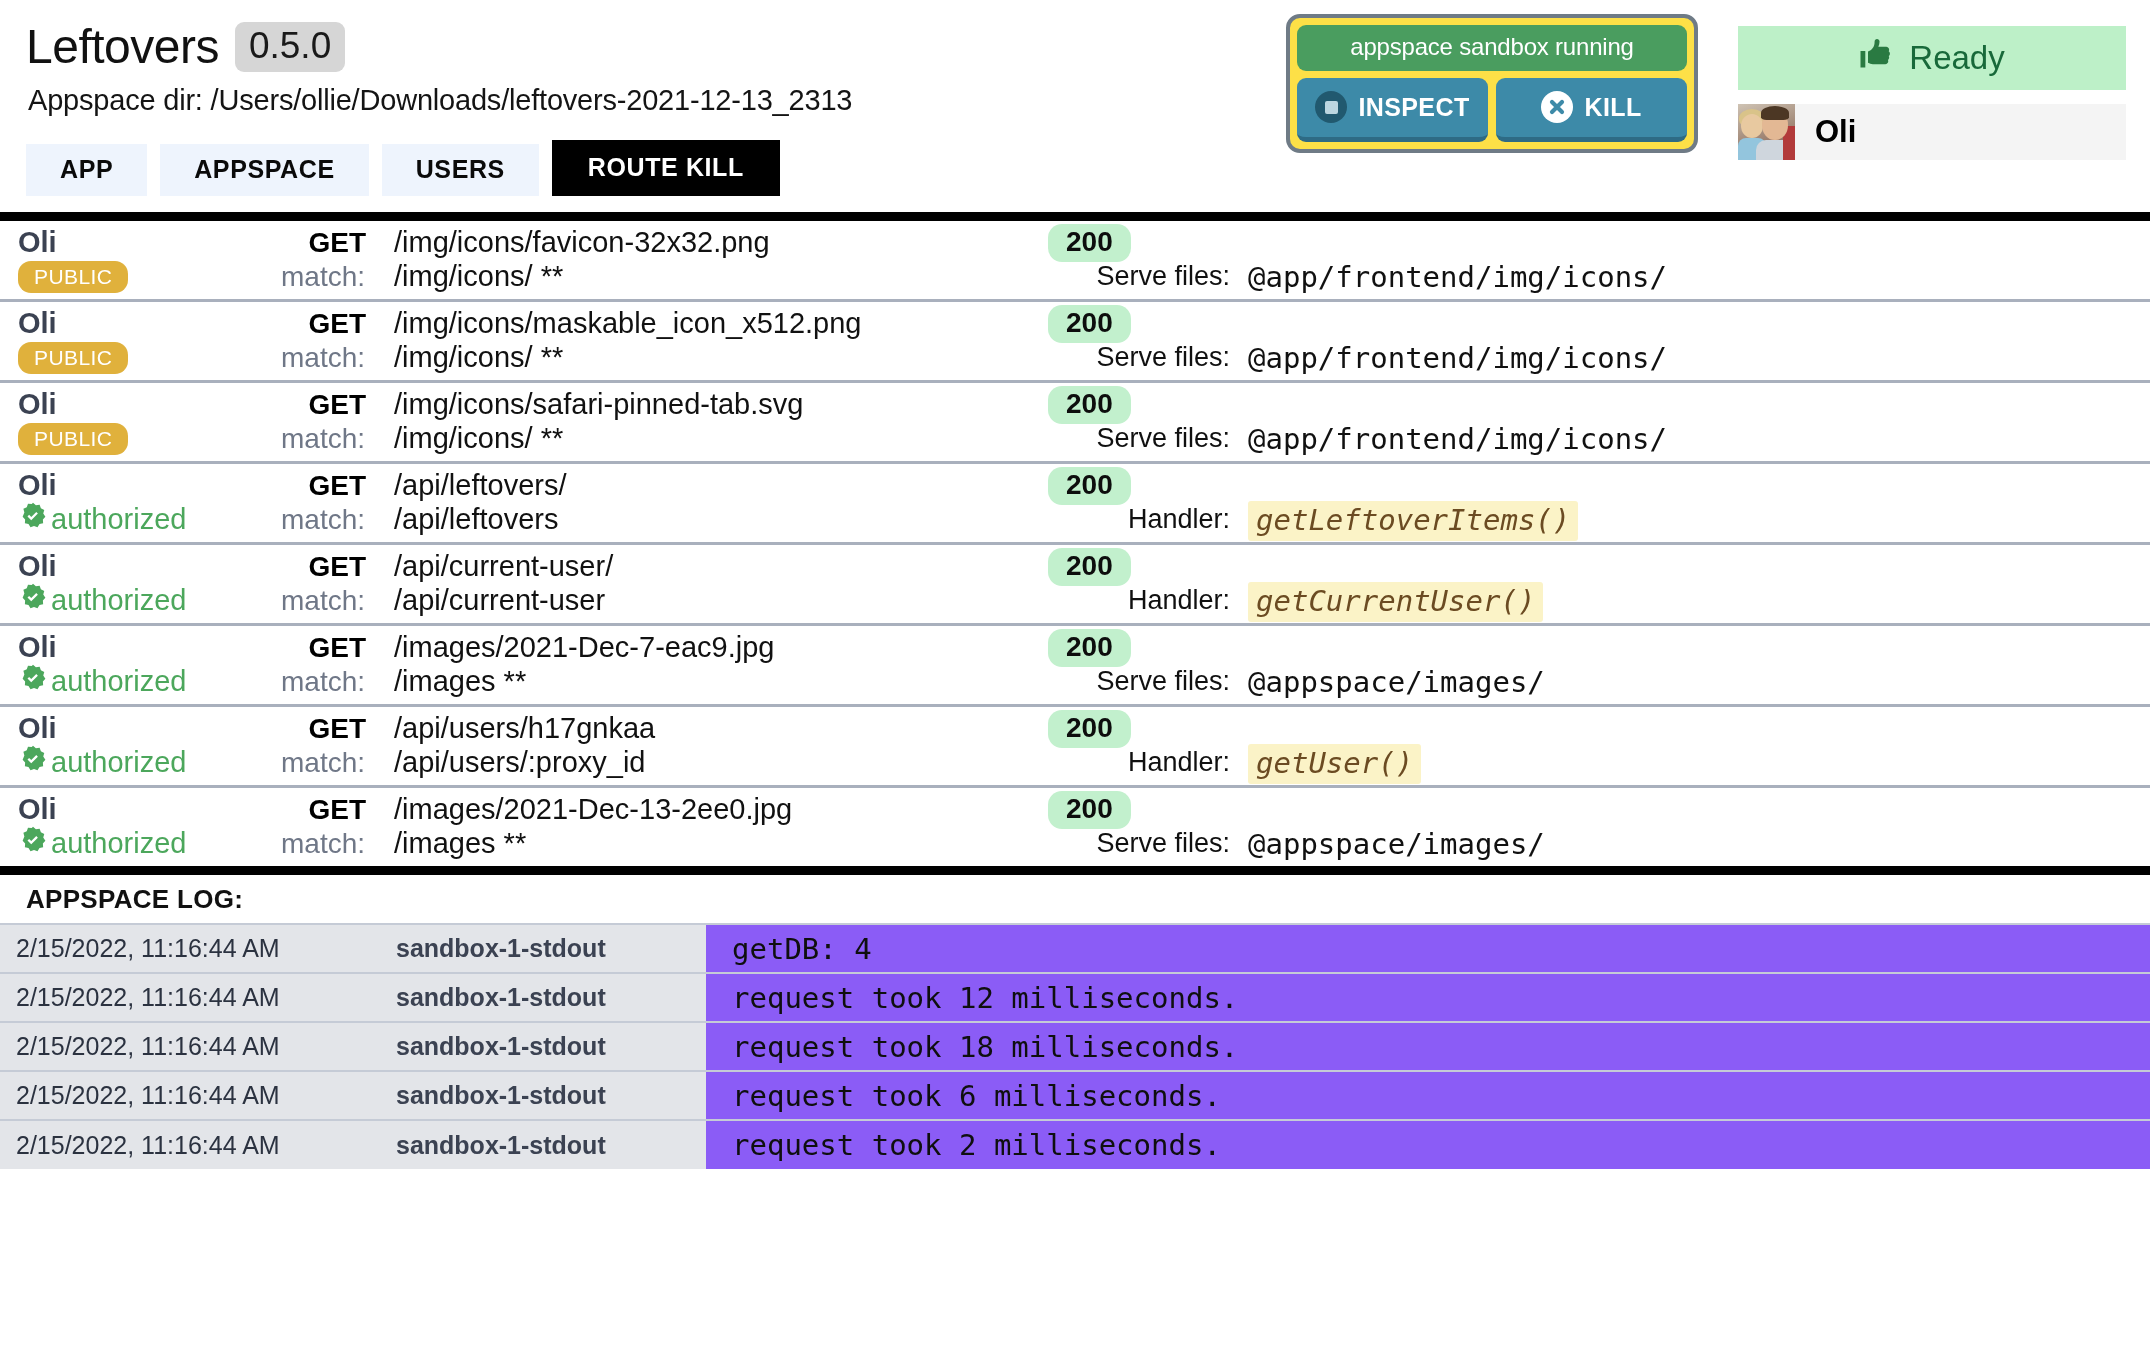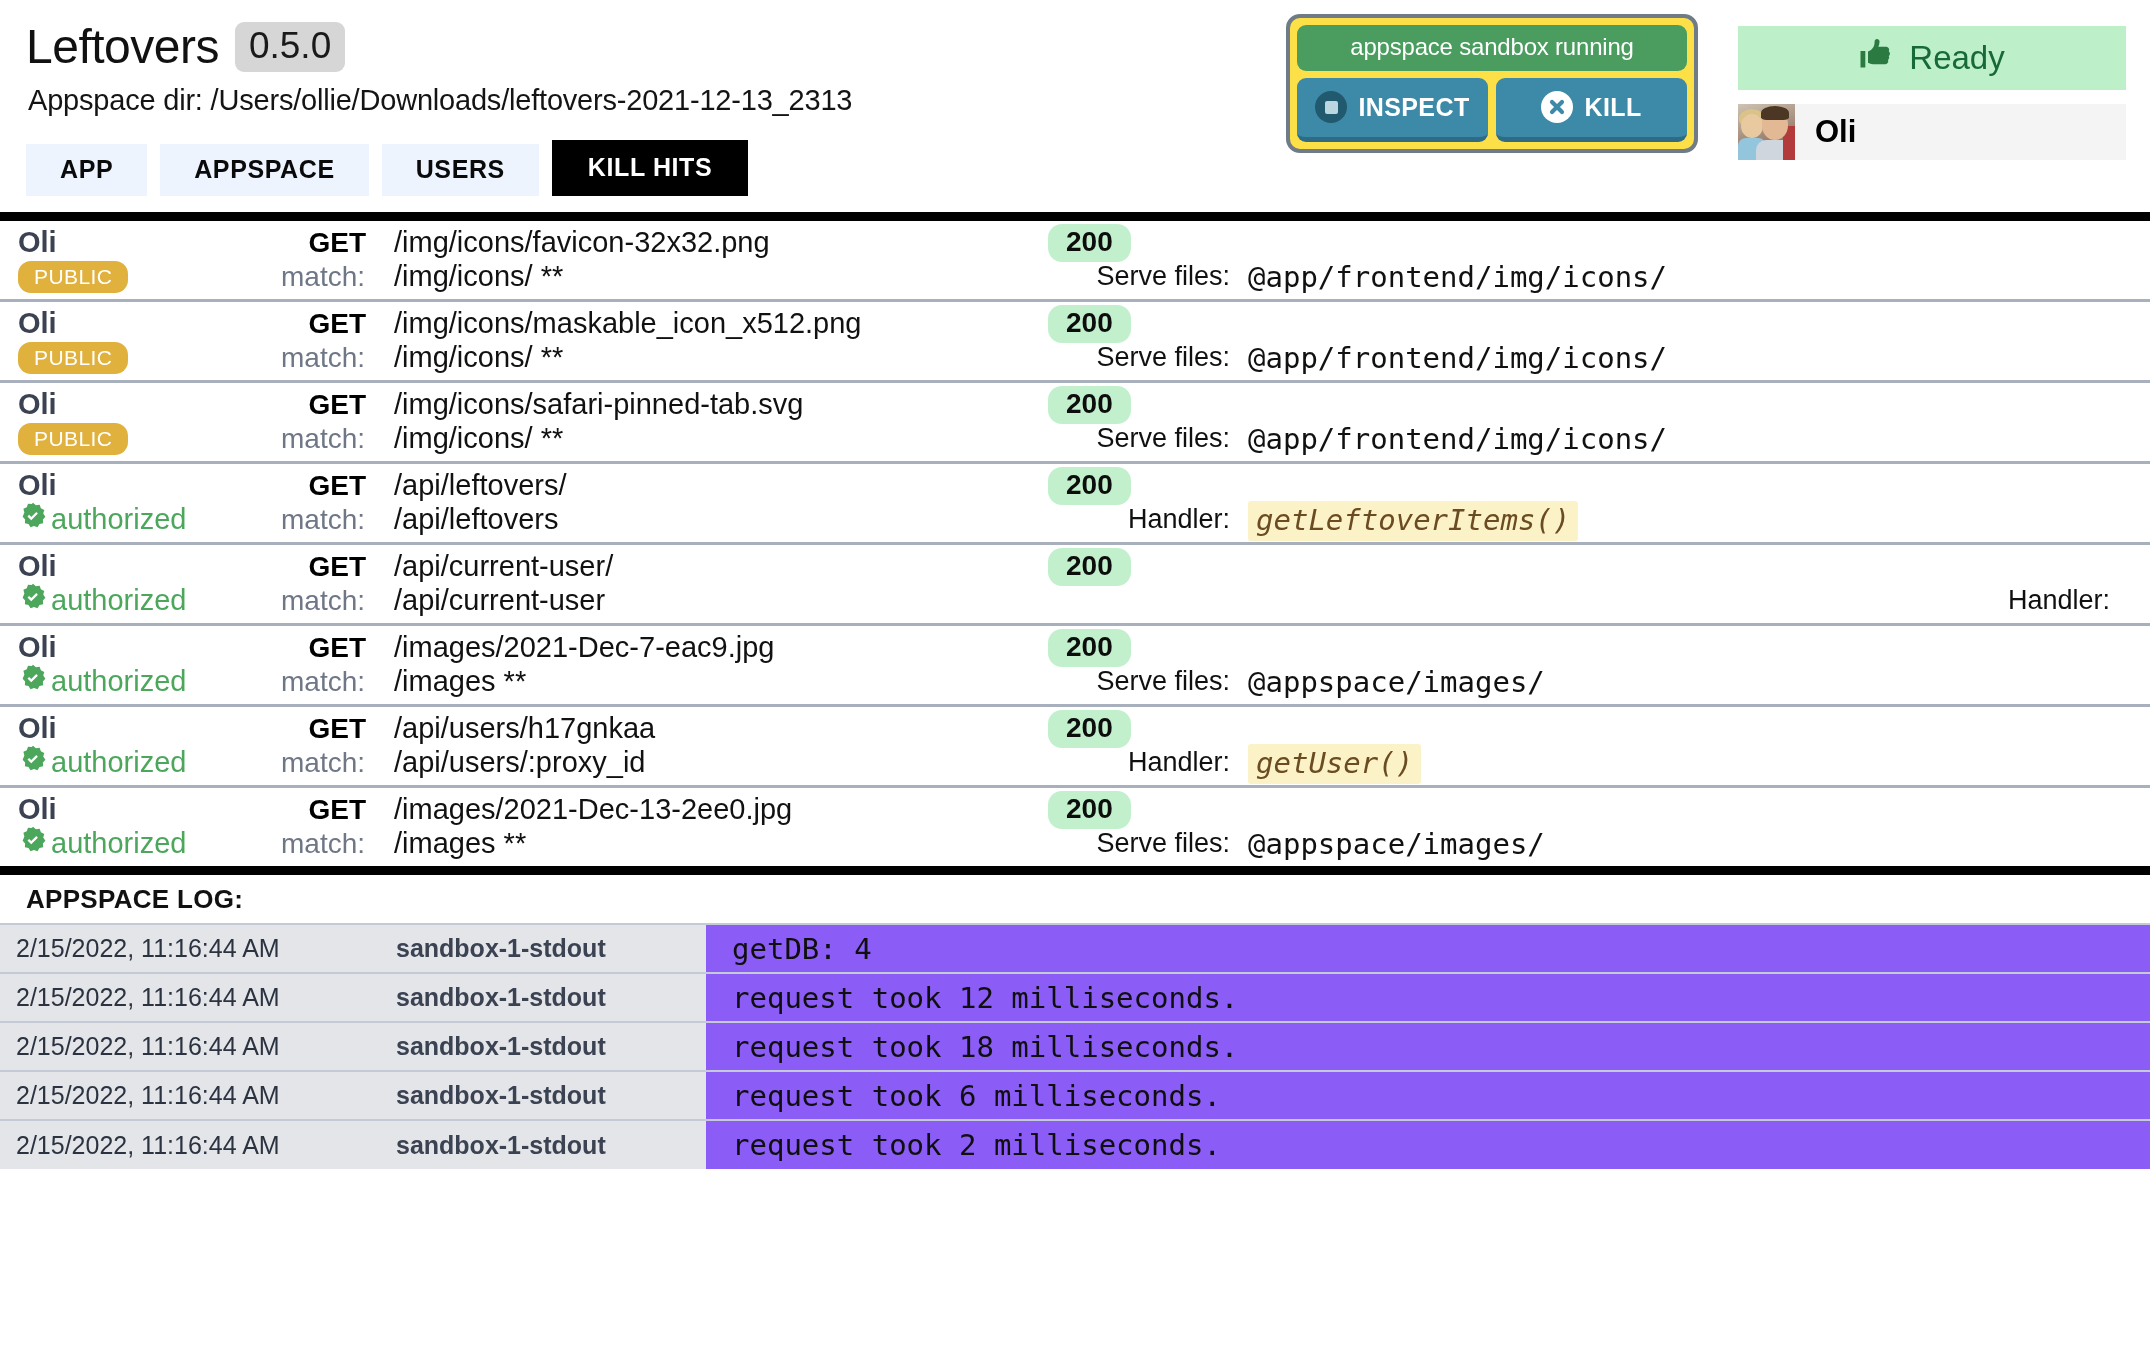--- a/index.html
+++ b/index.html
@@ -354,21 +354,21 @@
 
   <div class="appspace-dir">
     <span>Appspace dir:</span>
     <span>/Users/ollie/Downloads/leftovers-2021-12-13_2313</span>
   </div>
 
   <div class="tabs" id="tab-bar">
       <button class="tab">APP</button>
       <button class="tab">APPSPACE</button>
       <button class="tab">USERS</button>
-      <button class="tab active">KILL HITS</button>
+      <button class="tab active">ROUTE KILL</button>
     </div>
 
   <div class="sandbox-panel">
     <div class="sandbox-status">appspace sandbox running</div>
     <div class="sandbox-buttons">
       <button class="sbx-btn">
         <span class="icon-stop">
             <i></i>
           </span>
         <span>INSPECT</span>
@@ -514,20 +514,21 @@
             <span><svg width="30" height="30" viewBox="0 0 24 24" aria-hidden="true">
                 <path fill="#4ca75c" d="M12 1.4l2.3 1.9 3-.3 1 2.8 2.7 1.3-.8 2.9 1.7 2.5-2 2.2.2 3-2.9.7-1.6 2.6-2.8-1-2.8 1-1.6-2.6-2.9-.7.2-3-2-2.2L5.1 9.1 4.3 6.2 7 4.9l1-2.8 3 .3z"></path>
                 <path fill="#ffffff" d="M10.6 15.4l-3-3 1.3-1.3 1.7 1.7 4-4 1.3 1.3z"></path>
               </svg></span>
             <span>authorized</span>
           </span>
         </div>
         <div class="c-matchlabel">match:</div>
         <div class="c-path">/api/current-user</div>
         <div class="c-targetlabel">Handler:</div>
+        <div class="c-target"><span class="handler">getCurrentUser()</span></div>
       </div>
     </div>
     <div class="route">
       <div class="route-line top">
         <div class="c-user">Oli</div>
         <div class="c-method">GET</div>
         <div class="c-path">/images/2021-Dec-7-eac9.jpg</div>
         <div class="c-status">
           <span class="pill-200">200</span>
         </div>

